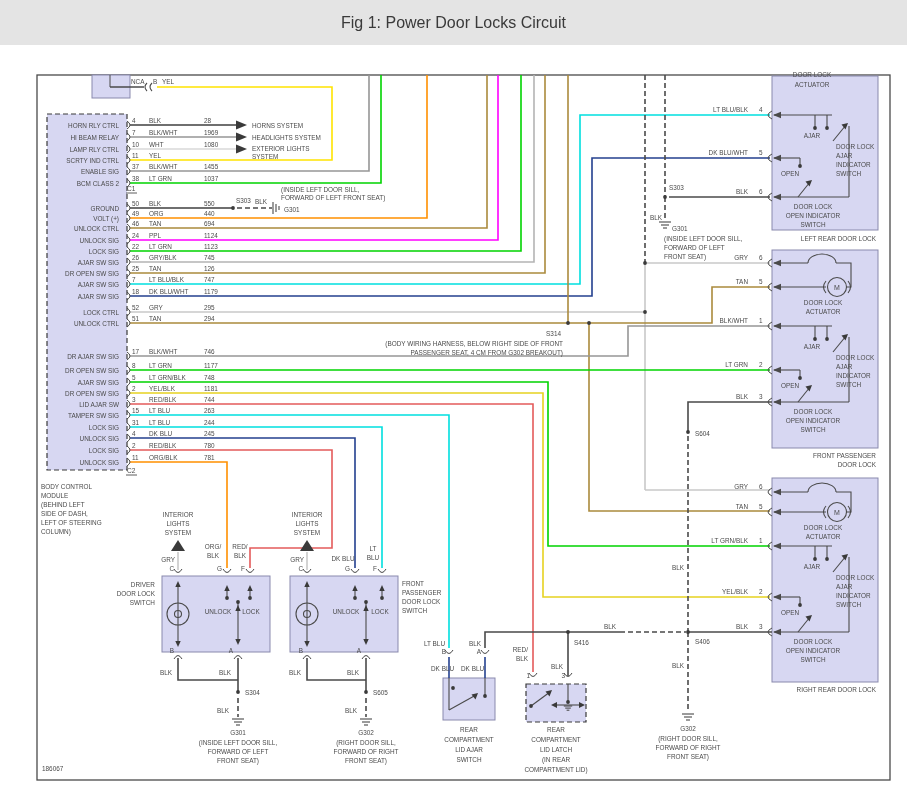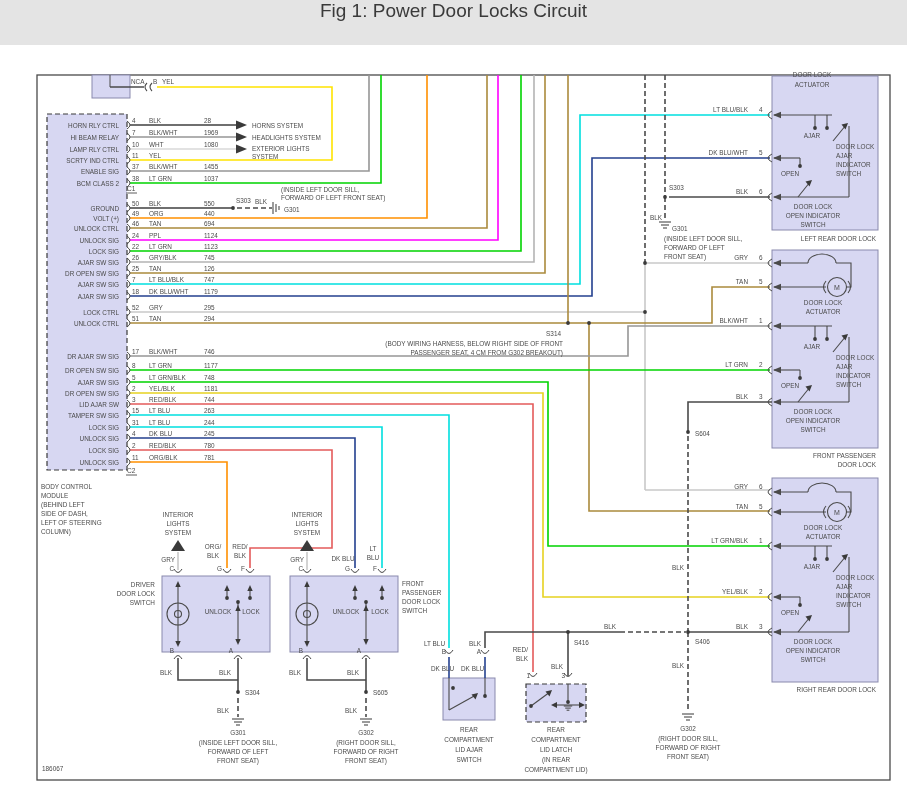--- a/index.html
+++ b/index.html
@@ -1,17 +1,17 @@
 <!DOCTYPE html>
 <html><head>
 <meta charset="utf-8">
 <style>
   html,body{margin:0;padding:0;background:#ffffff;width:907px;height:794px;overflow:hidden;}
-  #banner{width:907px;height:45px;background:#e4e4e4;display:flex;justify-content:center;
-    font-family:"Liberation Sans",sans-serif;font-size:19px;color:#3a3a3a;}
+  #banner{width:907px;height:45px;background:#e4e4e4;display:flex;align-items:center;justify-content:center;
+    font-family:"Liberation Sans",sans-serif;font-size:16px;color:#3a3a3a;}
   #diag{display:block;background:#ffffff;}
   text{font-family:"Liberation Sans",sans-serif;}
 </style>
 </head>
 <body>
 
 <div id="banner">
   <span>Fig 1: Power Door Locks Circuit</span>
 </div>
 <svg id="diag" width="907" height="749" viewBox="0 45 907 749" xmlns="http://www.w3.org/2000/svg">

